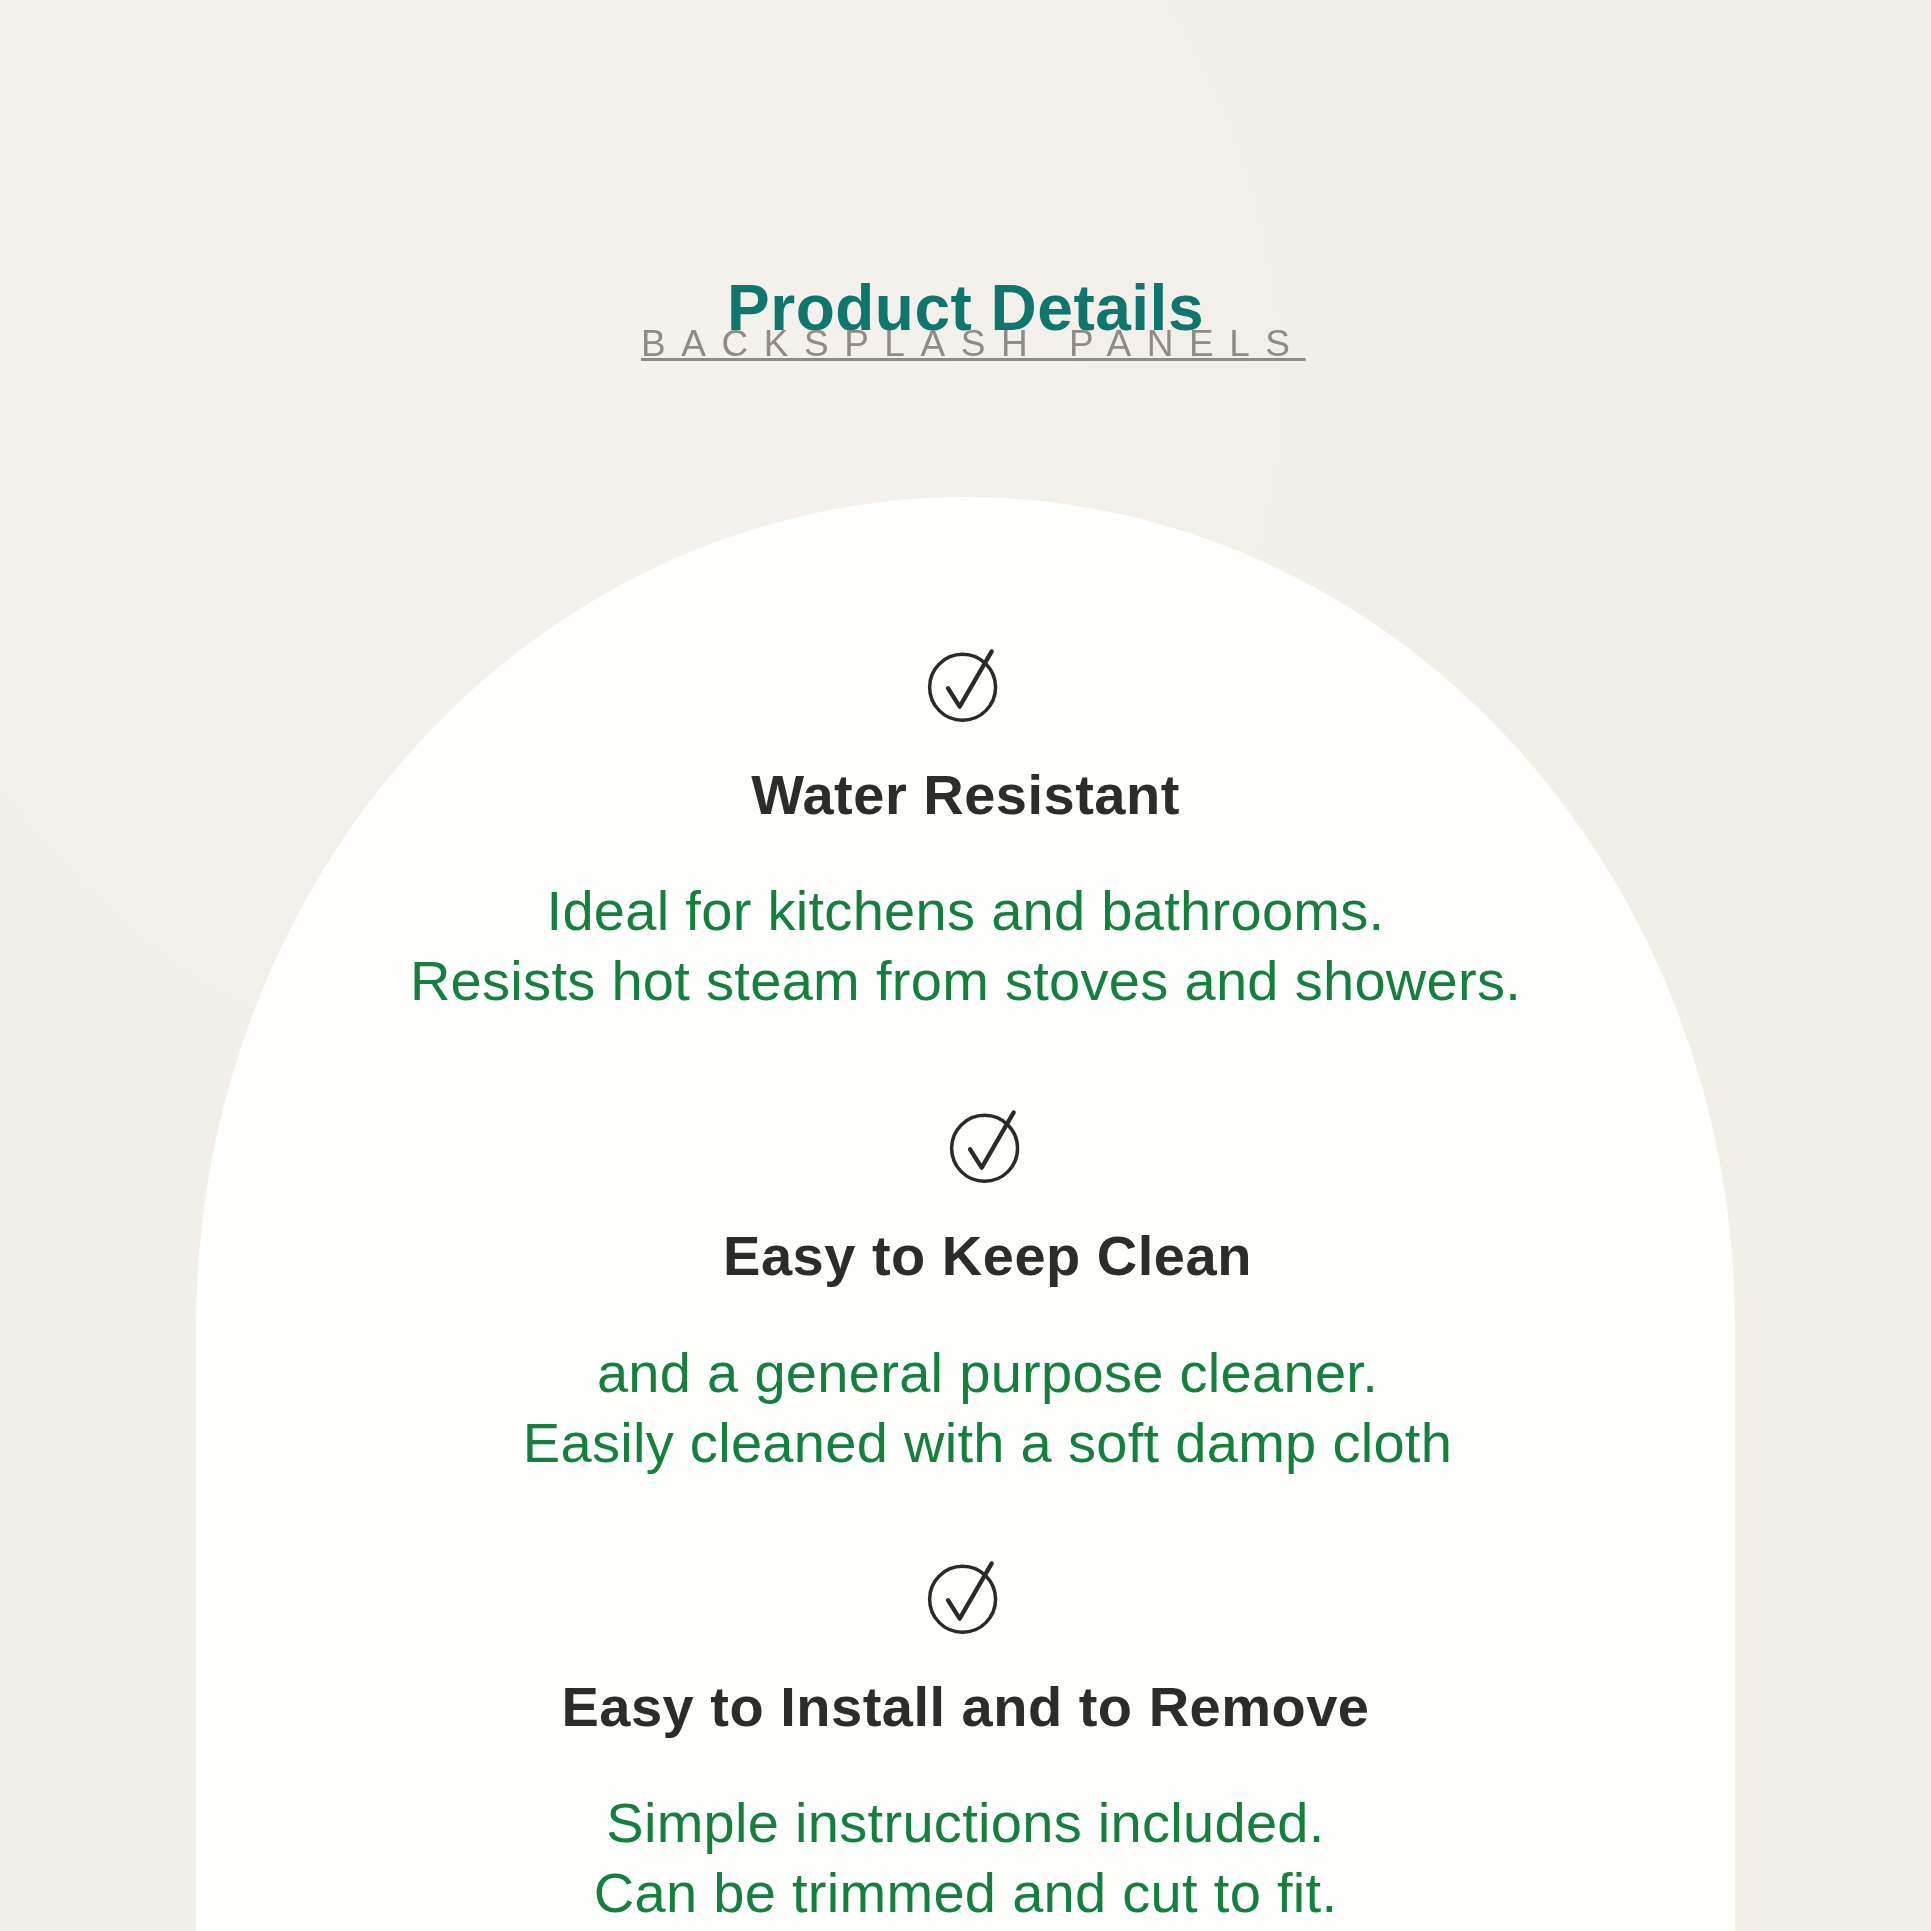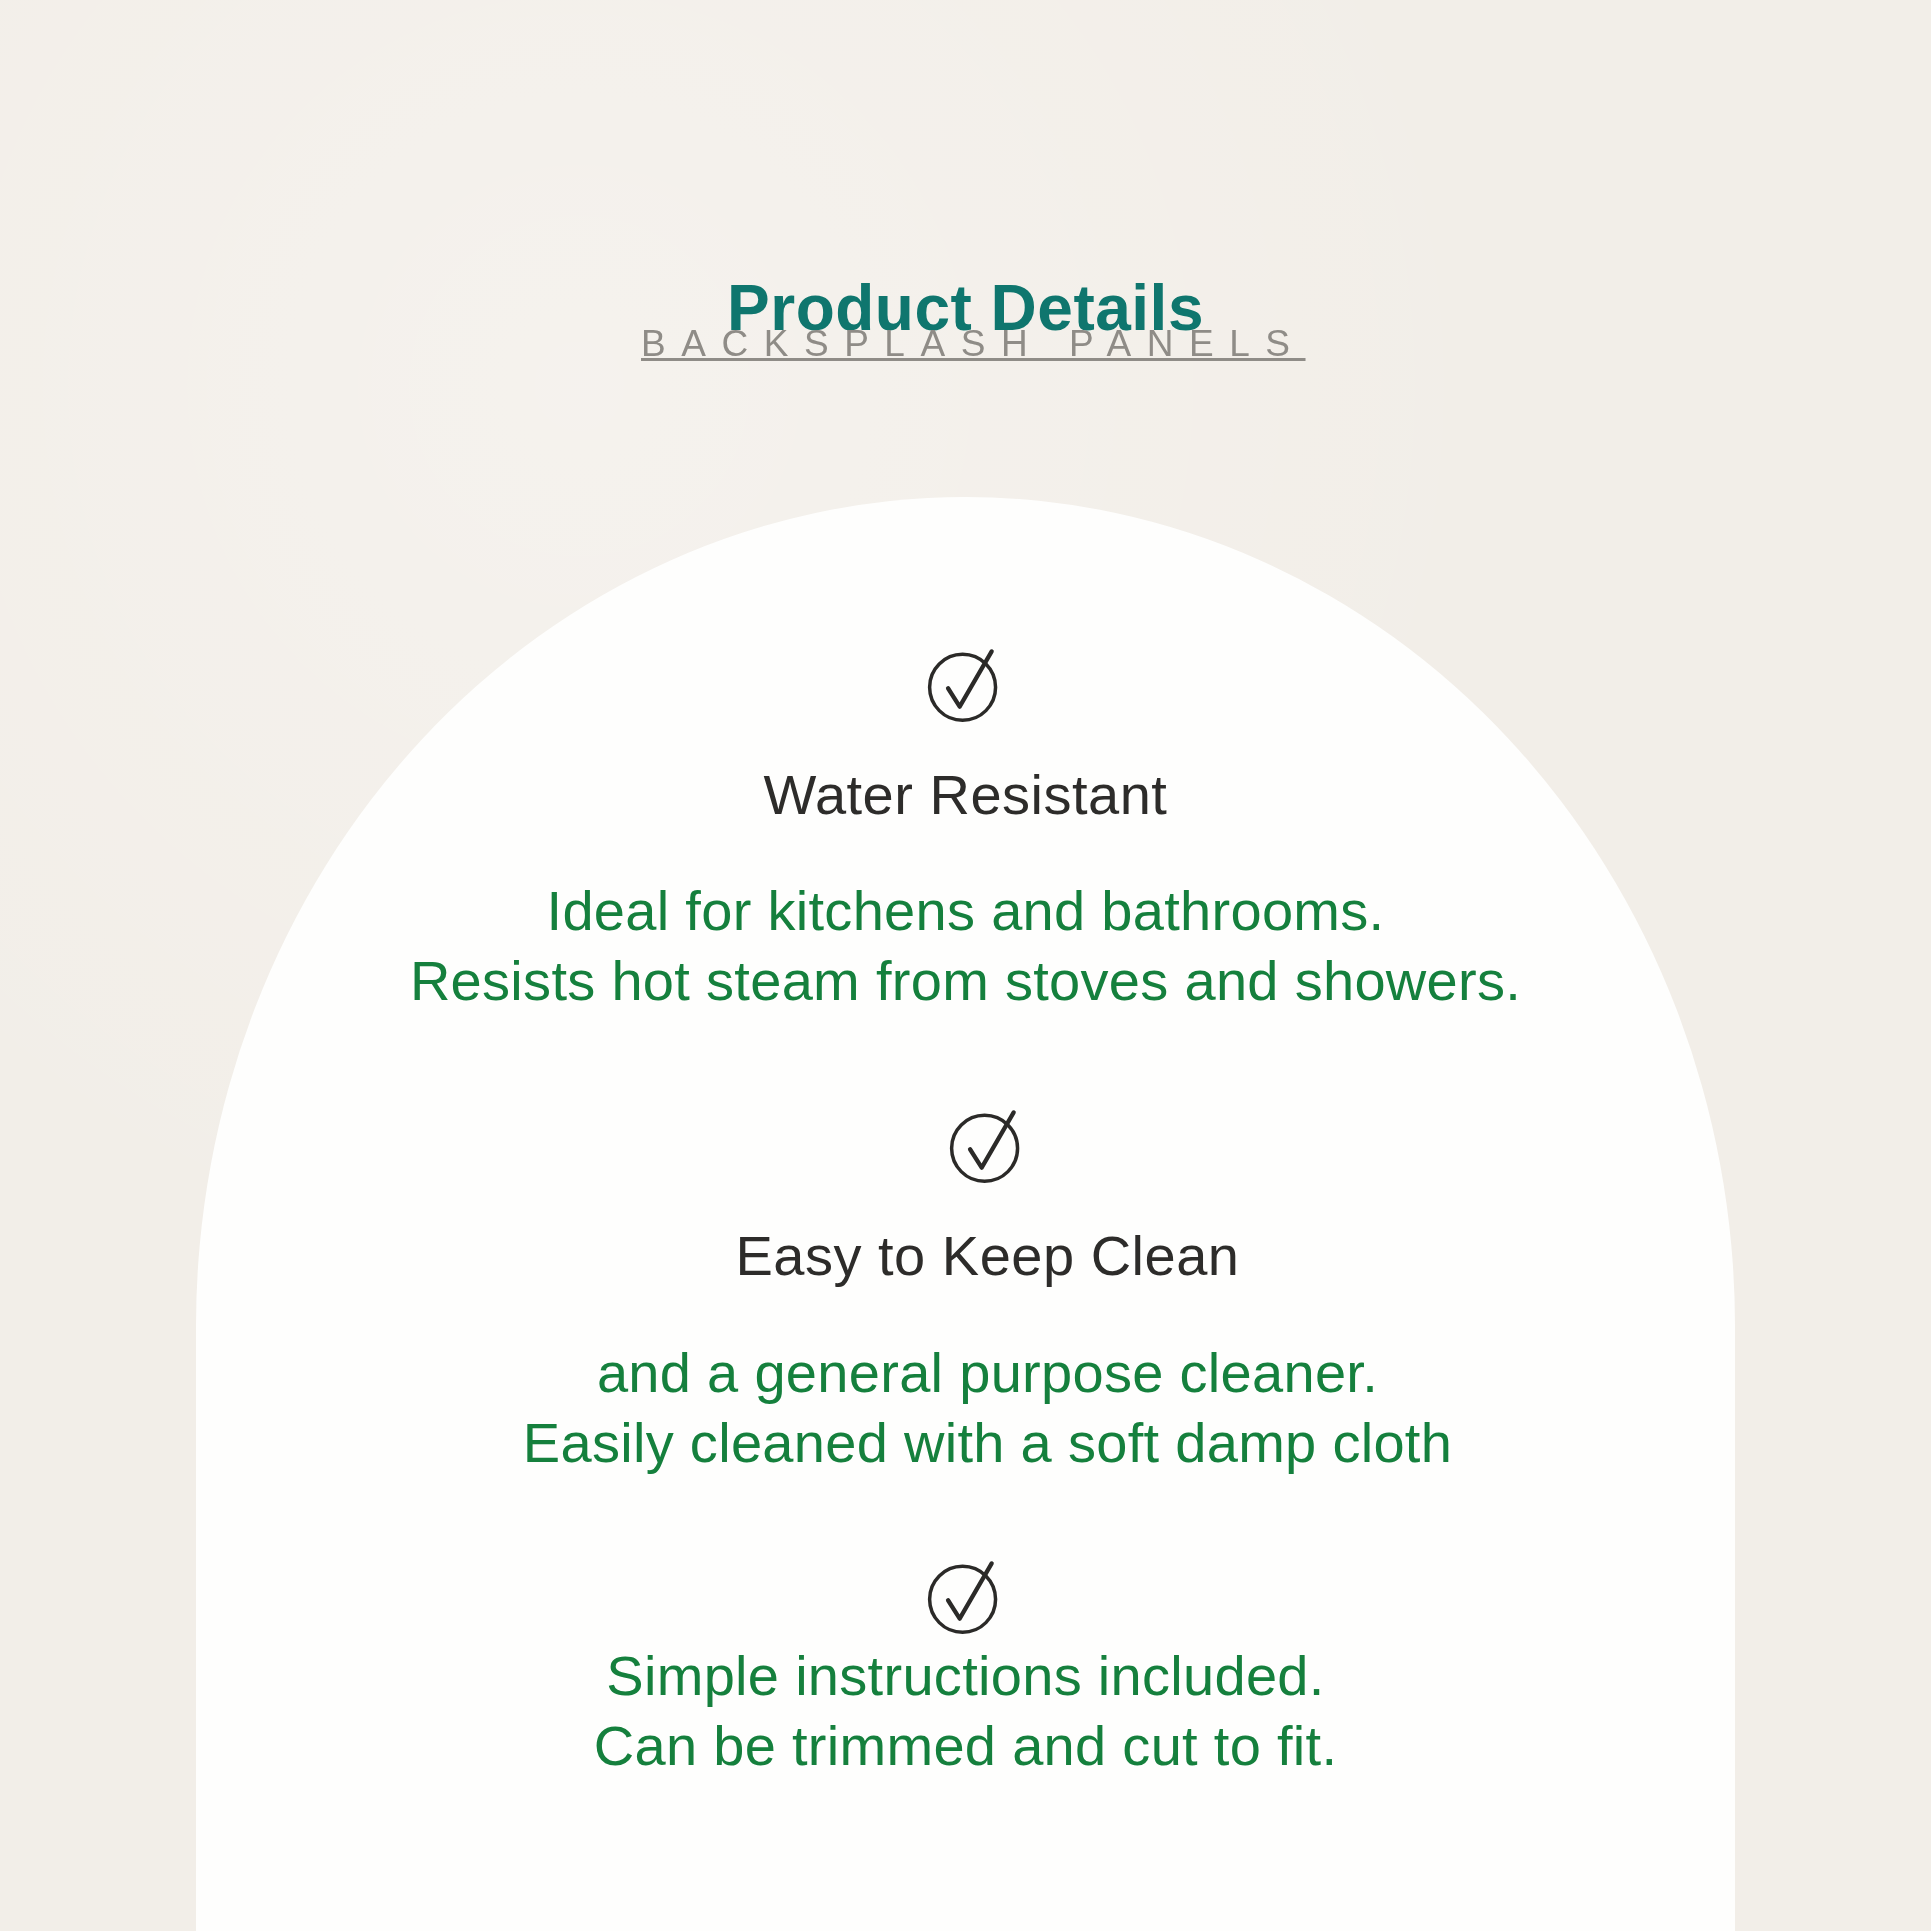--- a/index.html
+++ b/index.html
@@ -80,21 +80,21 @@
   .check-icon {
     width: 97px;
     height: 97px;
     display: block;
   }
 
   .feature-heading {
     margin-top: 31px;
     font-size: 56px;
     line-height: 70px;
-    font-weight: 400;
+    font-weight: 700;
     letter-spacing: 0.5px;
     color: #2d2c2a;
   }
 
   .feature-body {
     margin-top: 0;
     font-size: 56px;
     line-height: 70px;
     font-weight: 400;
     letter-spacing: 0.3px;
@@ -135,20 +135,21 @@
       <span class="line">and a general purpose cleaner.</span>
       <span class="line">Easily cleaned with a soft damp cloth</span>
     </p>
   </section>
 
   <section class="feature third">
     <svg class="check-icon" viewBox="0 0 100 100" xmlns="http://www.w3.org/2000/svg">
       <circle cx="47" cy="57" r="34" fill="none" stroke="#2b2a28" stroke-width="3.6"></circle>
       <path d="M32 58 L44 77 L77 20" fill="none" stroke="#2b2a28" stroke-width="4.4" stroke-linecap="round" stroke-linejoin="round"></path>
     </svg>
+    <h2 class="feature-heading">Easy to Install and to Remove</h2>
     <p class="feature-body">
       <span class="line">Simple instructions included.</span>
       <span class="line">Can be trimmed and cut to fit.</span>
     </p>
   </section>
 
 </div>
 
 
 </body></html>

